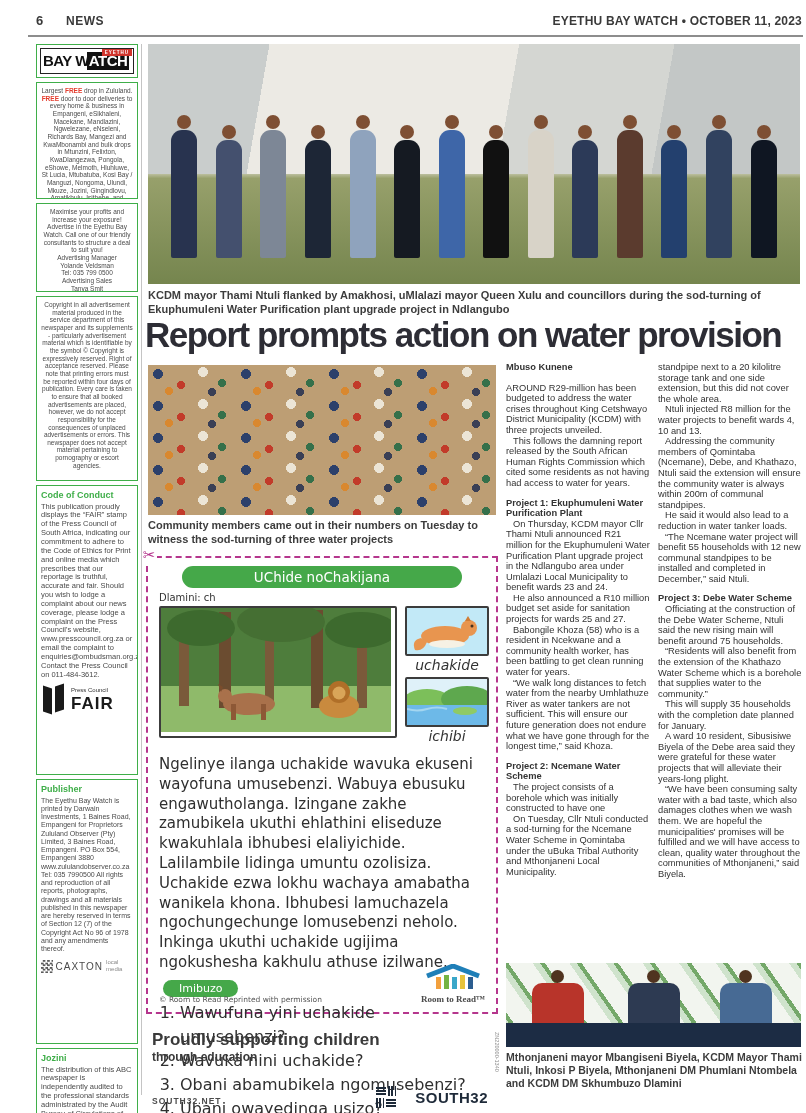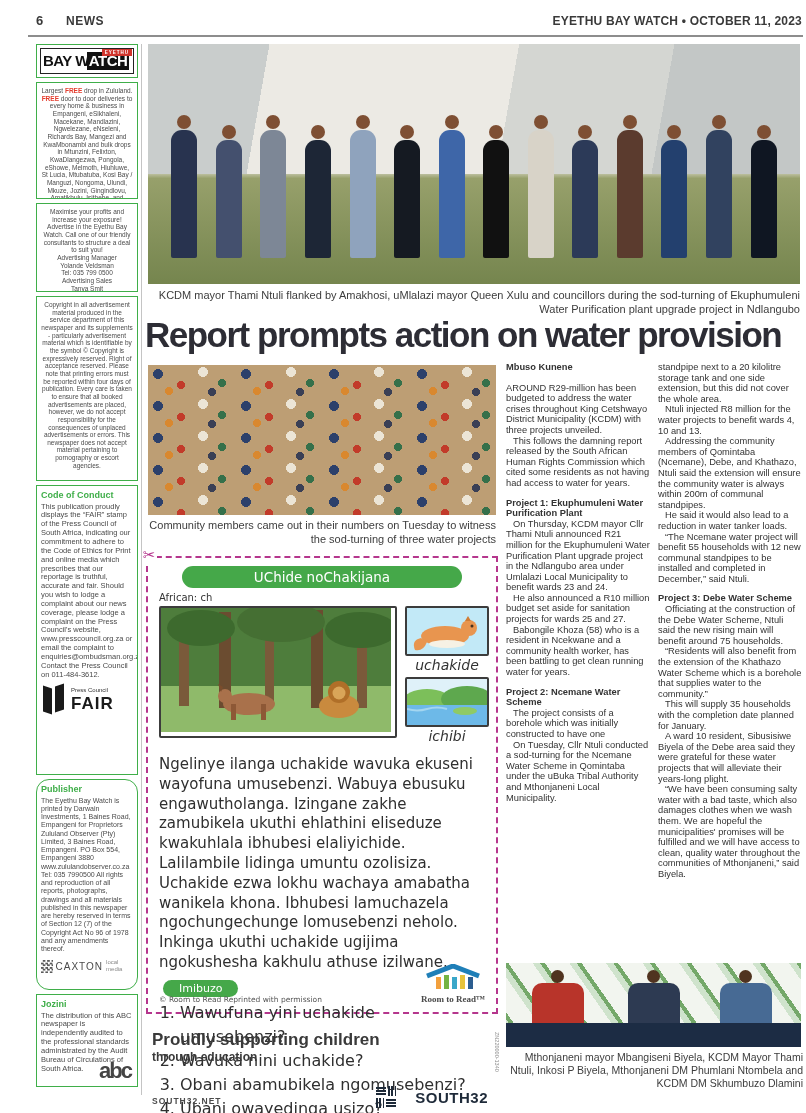--- a/index.html
+++ b/index.html
@@ -21,21 +21,21 @@
   .logo-box{height:34px;padding:3px;}
   .logo-inner{position:relative;border:1px solid #222;height:24px;display:flex;align-items:center;
               padding-left:2px;font-weight:900;font-size:15px;letter-spacing:-.5px;color:#111;}
   .logo-atch{background:#111;color:#fff;padding:0 2px;margin-left:-2px;}
   .logo-eyethu{position:absolute;top:0;right:1px;background:#d0342c;color:#fff;font-size:4.5px;
                font-weight:bold;letter-spacing:1px;padding:1px 3px;}
   .dist{height:117px;text-align:center;}
   .adv{height:89px;text-align:center;}
   .copy{height:185px;text-align:center;}
   .coc{height:290px;font-size:7.5px;}
-  .pub{height:211px;font-size:7px;border-radius:13px;}
+  .pub{height:265px;font-size:7px;}
   .audit{height:93px;font-size:7.5px;position:relative;}
   
   .fair{display:flex;align-items:center;gap:4px;margin-top:6px;}
   .fair-mark{width:26px;height:30px;position:relative;}
   .fair-mark i{position:absolute;background:#1a1a1a;width:9px;height:26px;display:block;}
   .fair-mark i:nth-child(1){left:2px;top:2px;transform:skewY(18deg);}
   .fair-mark i:nth-child(2){left:14px;top:0;transform:skewY(-18deg);}
   .fair-txt small{display:block;font-size:6px;color:#333;line-height:1.1;}
   .fair-txt b{font-size:17px;letter-spacing:1px;color:#1a1a1a;}
   
@@ -75,21 +75,21 @@
      background-size:88px 32px;}
   .photo-panel{left:506px;top:963px;width:295px;height:84px;
      background:repeating-linear-gradient(55deg,#f2f5ef 0 10px,#cfe3cc 10px 16px,#74a869 16px 20px,#f2f5ef 20px 30px);}
   .panel-fig{position:absolute;bottom:24px;width:52px;height:40px;border-radius:10px 10px 0 0;}
   .panel-fig::before{content:"";position:absolute;top:-13px;left:19px;width:13px;height:13px;border-radius:50%;background:#50331f;}
   .pf1{left:26px;background:#b8342a;}
   .pf2{left:122px;background:#2d3a52;}
   .pf3{left:214px;background:#476a94;}
   .panel-table{position:absolute;left:0;right:0;bottom:0;height:24px;background:#1c2c44;}
   
-  .cap{position:absolute;font-size:11px;font-weight:normal;color:#3d3d3d;line-height:1.25;text-align:right;}
+  .cap{position:absolute;font-size:11px;font-weight:bold;color:#3d3d3d;line-height:1.25;}
   .cap-main{left:148px;top:289px;width:652px;}
   .cap-crowd{left:148px;top:519px;width:348px;}
   .cap-panel{left:506px;top:1051px;width:297px;font-size:10.5px;}
   .headline{position:absolute;left:145px;top:315px;width:662px;font-size:35px;font-weight:bold;
             letter-spacing:-1.5px;color:#2d2d35;white-space:nowrap;}
   
   .col{position:absolute;top:362px;width:144px;height:602px;overflow:hidden;
        font-size:9.3px;line-height:1.14;color:#333;}
   .col1{left:506px;} .col2{left:658px;}
   .col p{margin:0;}
@@ -224,20 +224,21 @@
   <div class="cap cap-crowd">Community members came out in their numbers on Tuesday to witness the sod-turning of three water projects</div>
 
   <div class="col col1">
     <p class="by">Mbuso Kunene</p>
     <p>AROUND R29-million has been budgeted to address the water crises throughout King Cetshwayo District Municipality (KCDM) with three projects unveiled.</p>
     <p class="ind">This follows the damning report released by the South African Human Rights Commission which cited some residents as not having had access to water for years.</p>
     <h4>Project 1: Ekuphumuleni Water Purification Plant</h4>
     <p class="ind">On Thursday, KCDM mayor Cllr Thami Ntuli announced R21 million for the Ekuphumuleni Water Purification Plant upgrade project in the Ndlangubo area under Umlalazi Local Municipality to benefit wards 23 and 24.</p>
     <p class="ind">He also announced a R10 million budget set aside for sanitation projects for wards 25 and 27.</p>
     <p class="ind">Babongile Khoza (58) who is a resident in Ncekwane and a community health worker, has been battling to get clean running water for years.</p>
+    <p class="ind">“We walk long distances to fetch water from the nearby Umhlathuze River as water tankers are not sufficient. This will ensure our future generation does not endure what we have gone through for the longest time,” said Khoza.</p>
     <h4>Project 2: Ncemane Water Scheme</h4>
     <p class="ind">The project consists of a borehole which was initially constructed to have one</p>
     <p class="ind">On Tuesday, Cllr Ntuli conducted a sod-turning for the Ncemane Water Scheme in Qomintaba under the uBuka Tribal Authority and Mthonjaneni Local Municipality.</p>
   </div>
 
   <div class="col col2">
     <p>standpipe next to a 20 kilolitre storage tank and one side extension, but this did not cover the whole area.</p>
     <p class="ind">Ntuli injected R8 million for the water projects to benefit wards 4, 10 and 13.</p>
     <p class="ind">Addressing the community members of Qomintaba (Ncemane), Debe, and Khathazo, Ntuli said the extension will ensure the community water is always within 200m of communal standpipes.</p>
     <p class="ind">He said it would also lead to a reduction in water tanker loads.</p>
@@ -246,21 +247,21 @@
     <p class="ind">Officiating at the construction of the Debe Water Scheme, Ntuli said the new rising main will benefit around 75 households.</p>
     <p class="ind">“Residents will also benefit from the extension of the Khathazo Water Scheme which is a borehole that supplies water to the community.”</p>
     <p class="ind">This will supply 35 households with the completion date planned for January.</p>
     <p class="ind">A ward 10 resident, Sibusisiwe Biyela of the Debe area said they were grateful for these water projects that will alleviate their years-long plight.</p>
     <p class="ind">“We have been consuming salty water with a bad taste, which also damages clothes when we wash them. We are hopeful the municipalities' promises will be fulfilled and we will have access to clean, quality water throughout the communities of Mthonjaneni,” said Biyela.</p>
   </div>
 
   <div class="insert">
     <span class="scissors">✂</span>
     <div class="ins-banner">UChide noChakijana</div>
-    <div class="ins-sub">African: ch</div>
+    <div class="ins-sub">Dlamini: ch</div>
     <div class="ins-figs">
       <div class="ins-illus">
         <svg width="230" height="124" viewBox="0 0 230 124" preserveAspectRatio="none">
           <rect width="230" height="124" fill="#8fba6a"></rect>
           <rect width="230" height="78" fill="#4e7d3c"></rect>
           <rect x="18" y="8" width="10" height="90" fill="#7a5a3a"></rect>
           <rect x="58" y="4" width="12" height="96" fill="#6b4c30"></rect>
           <rect x="104" y="10" width="9" height="88" fill="#7a5a3a"></rect>
           <rect x="150" y="2" width="12" height="98" fill="#6b4c30"></rect>
           <rect x="196" y="8" width="10" height="92" fill="#7a5a3a"></rect>

